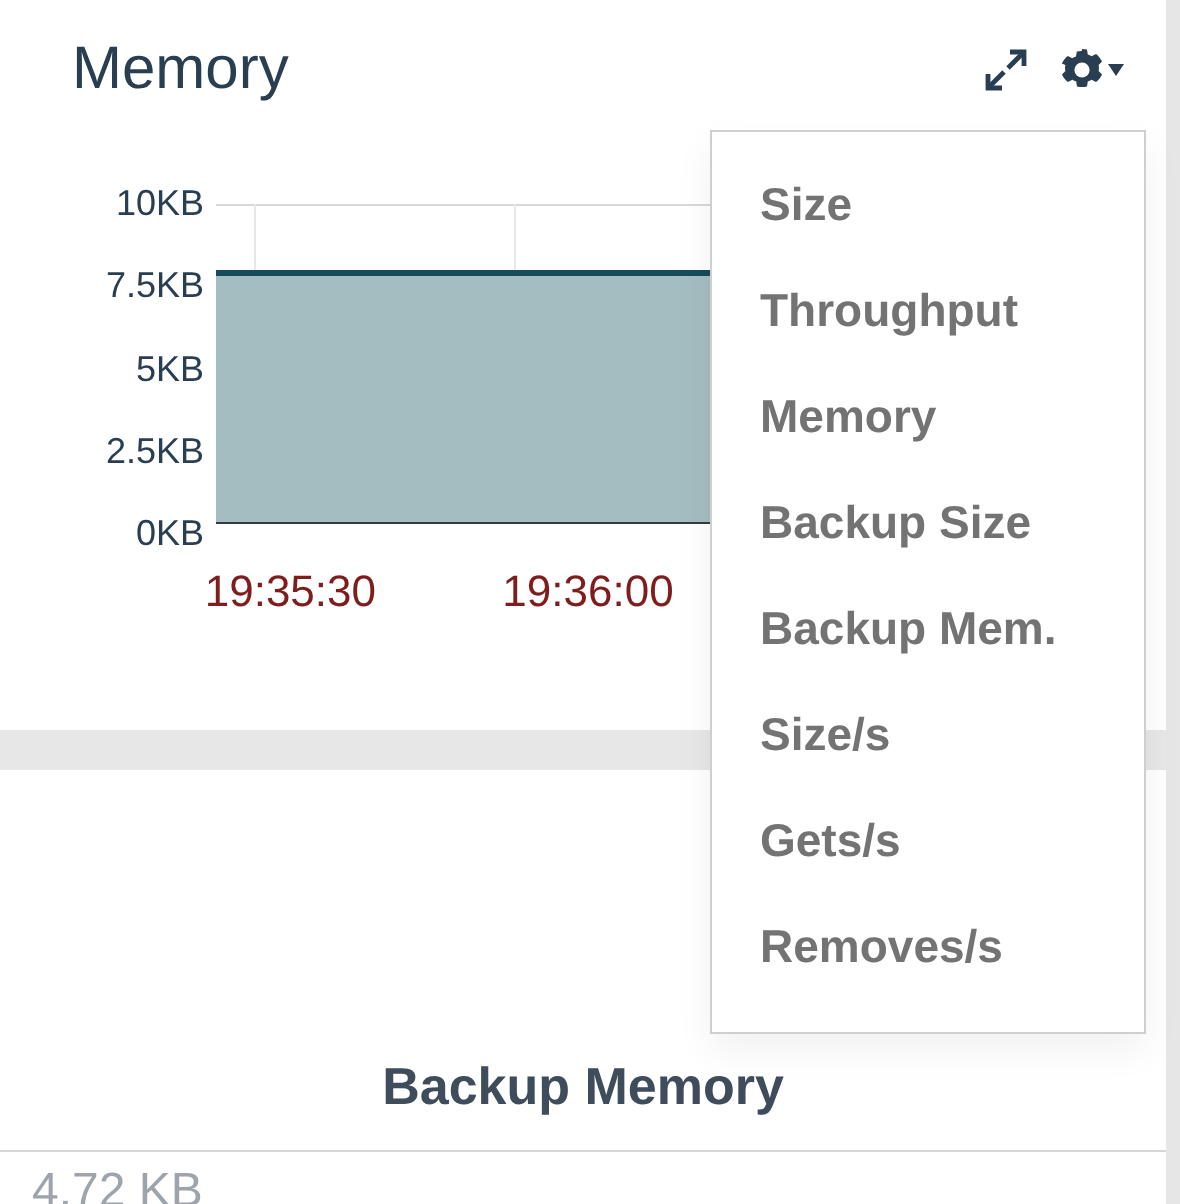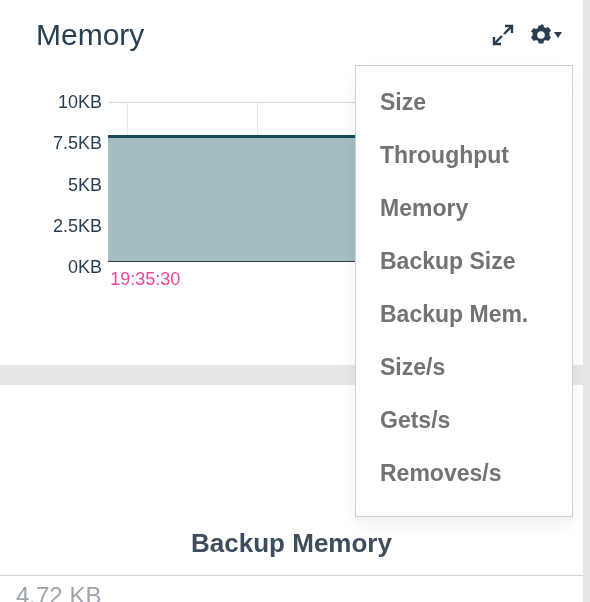--- a/index.html
+++ b/index.html
@@ -89,23 +89,23 @@
   }
   .x-axis {
     position: absolute;
     left: 92px;
     right: 10px;
     top: 165px;
     height: 30px;
   }
   .x-tick {
     position: absolute;
-    top: 2px;
-    font-size: 18px;
-    color: #ec4899;
+    top: 16px;
+    font-size: 22px;
+    color: #7f1d1d;
     transform: translateX(-50%);
     white-space: nowrap;
   }
   .divider-band {
     position: absolute;
     left: 0; right: 0;
     top: 365px;
     height: 20px;
     background: #e7e7e7;
   }
@@ -192,20 +192,21 @@
       <div class="grid-line" style="top:50%"></div>
       <div class="grid-line" style="top:75%"></div>
       <div class="grid-v" style="left:4%"></div>
       <div class="grid-v" style="left:32%"></div>
       <div class="grid-v" style="left:60%"></div>
       <div class="grid-v" style="left:88%"></div>
       <div class="area" id="chart-area" style="height: 79%; background: rgb(164, 189, 192); border-top-color: rgb(23, 74, 91);"></div>
     </div>
     <div class="x-axis">
       <span class="x-tick" style="left:8%">19:35:30</span>
+      <span class="x-tick" style="left:40%">19:36:00</span>
       <span class="x-tick" style="left:70%">19:36</span>
     </div>
   </div>
 
   <div class="divider-band"></div>
 
   <div class="sub-header">Backup Memory</div>
   <div class="sub-row">4.72 KB</div>
 
   <div class="menu">

